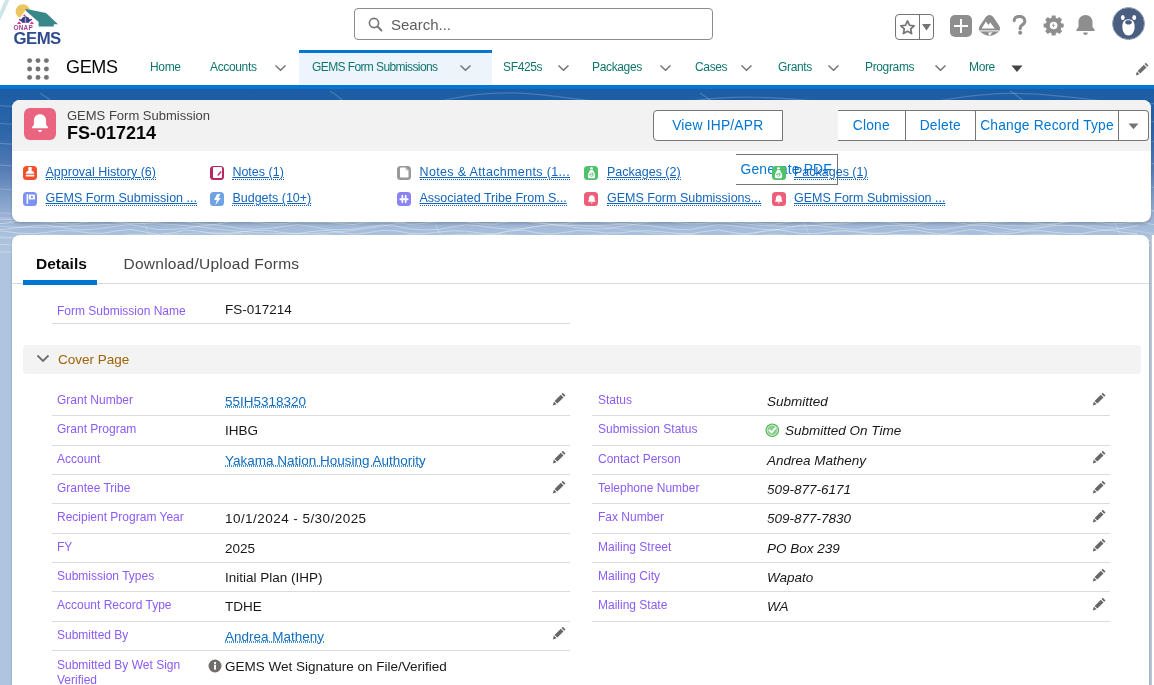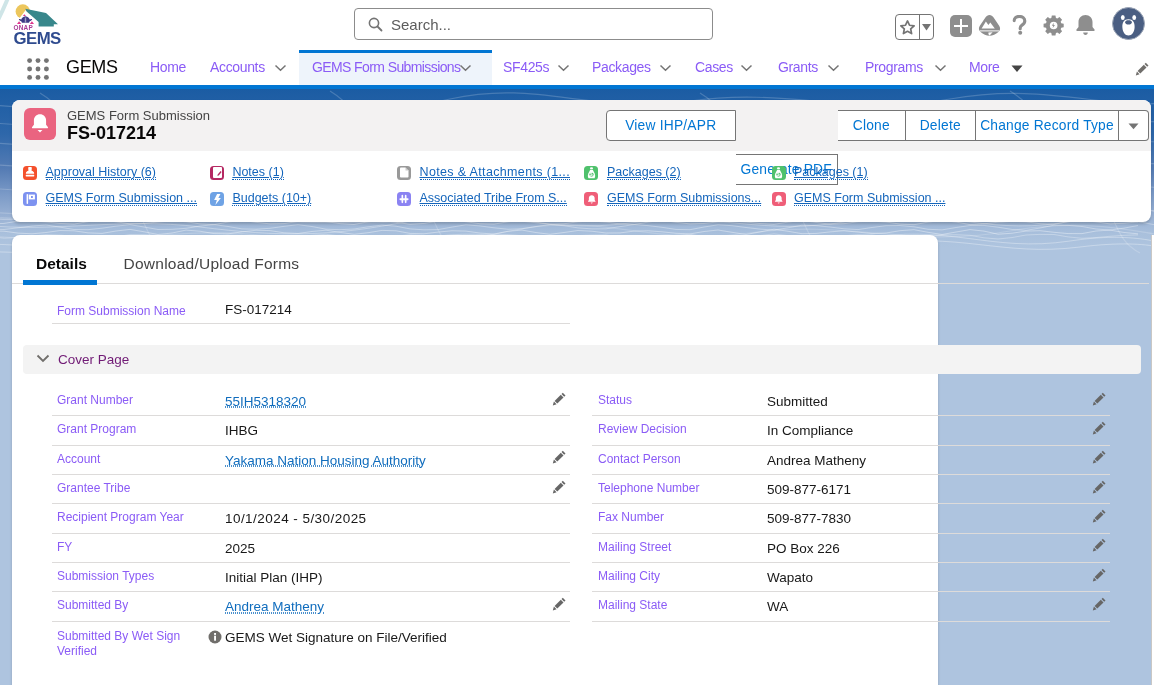--- a/index.html
+++ b/index.html
@@ -7,68 +7,68 @@
 #page { position:relative; width:1154px; height:685px; }
 .abs { position:absolute; }
 
 
 #tophdr { position:absolute; left:0; top:0; width:1154px; height:50px; background:#fff; }
 #searchbox { position:absolute; left:354px; top:8px; width:359px; height:32px; border:1px solid #8c8c8c; border-radius:4px; background:#fff; }
 #searchtxt { position:absolute; left:36px; top:7px; font-size:15px; color:#5c5c5c; }
 
 
 #navbar { position:absolute; left:0; top:50px; width:1154px; height:35px; background:#fff; }
-.navitem { position:absolute; top:0; height:35px; line-height:35px; letter-spacing:-0.35px; font-size:14px; color:#8b5cf6; white-space:nowrap; }
+.navitem { position:absolute; top:0; height:35px; line-height:35px; letter-spacing:-0.35px; font-size:12px; color:#0f766e; white-space:nowrap; }
 #seltab { position:absolute; left:299px; top:0; width:193px; height:35px; background:#eef4fb; border-top:3.5px solid #0176d3; }
 #blueline { position:absolute; left:0; top:85px; width:1154px; height:3.6px; background:#0176d3; }
 
 
 #bluezone { position:absolute; left:0; top:88.6px; width:1154px; height:596.4px;
   background:linear-gradient(to bottom, #1b5ca3 0px, #2e67aa 45px, #557cb4 80px, #7b9ac7 105px, #9ab2d4 128px, #a9c0dc 145px, #aec4df 158px, #aec4df 596px); }
 #scrollstrip { position:absolute; left:1150.5px; top:235px; width:3.5px; height:450px; background:#fff; border-left:1.6px solid #c9c7c5; }
 
 
 #hcard { position:absolute; left:12px; top:100px; width:1139px; height:122px; border-radius:8px; background:#fff; box-shadow:0 2px 3px rgba(0,0,0,.18); }
 #hcardtop { position:absolute; left:0; top:0; width:1139px; height:51px; background:#f3f2f2; border-radius:8px 8px 0 0; }
 #rectype { position:absolute; left:55px; top:8px; font-size:13px; color:#444; }
 #rectitle { position:absolute; left:55px; top:23px; font-size:18px; font-weight:bold; color:#080707; }
 #recicon { position:absolute; left:11.5px; top:7.5px; width:32px; height:32px; border-radius:6px; background:#ea6480; }
 .btn { position:absolute; top:10px; height:31px; background:#fff; border:1px solid #757575; border-left:none; font-size:13.8px; letter-spacing:0.2px; color:#0176d3; text-align:center; line-height:29px; }
-.btn.first { border-left:1px solid #757575; border-radius:4px 0 0 4px; }
+.btn.first { border-left:1px solid #757575; border-radius:4px 0 0 4px;margin-left:47px; }
 .btn.last { border-radius:0 4px 4px 0; }
 
 
 .ql { position:absolute; font-size:12.5px; white-space:nowrap; }
 .ql a { color:#1465bb; text-decoration:underline; border-bottom:1px dotted #1465bb; }
 .qicon { position:absolute; width:14px; height:14px; border-radius:3.5px; }
 
 
-#dcard { position:absolute; left:12px; top:235px; width:926px; height:450px; border-radius:8px 8px 0 0; background:#fff; box-shadow:0 2px 3px rgba(0,0,0,.18); }
+#dcard { position:absolute; left:12px; top:235px; width:1137px; height:450px; border-radius:8px 8px 0 0; background:#fff; box-shadow:0 2px 3px rgba(0,0,0,.18); }
 #tabrow { position:absolute; left:0; top:0; width:1137px; height:49px; border-bottom:1px solid #dddbda; }
 #tab1 { position:absolute; left:24px; top:19.5px; font-size:15.5px; font-weight:bold; color:#080707; }
 #tab1line { position:absolute; left:11px; top:45px; width:74px; height:4.5px; background:#0176d3; z-index:3; }
 #tab2 { position:absolute; left:111.5px; top:20px; font-size:15.5px; letter-spacing:0.25px; color:#444; }
 
 .flabel { font-size:12px; color:#8b5cf6; }
 .fvalue { font-size:13.5px; color:#181818; }
 a.flink { color:#0f6cbd; text-decoration:underline; text-decoration-style:dotted; }
 
 #fsnrow { position:absolute; left:52px; top:296px; width:517.5px; height:28px; border-bottom:1px solid #dddbda; }
 #coverbar { position:absolute; left:23px; top:345px; width:1118px; height:29px; background:#f3f3f3; border-radius:4px; }
-#coverbar span { position:absolute; left:35px; top:7px; font-size:13.5px; color:#701a75; }
+#coverbar span { position:absolute; left:35px; top:7px; font-size:13.5px; color:#a16207; }
 
 .fcol { position:absolute; top:386.9px; width:517.5px; }
 #fcolL { left:52px; }
 #fcolR { left:592px; }
 .frow { position:relative; width:100%; height:29.35px; border-bottom:1px solid #dddbda; }
 .frow .flabel { position:absolute; left:5px; top:50%; transform:translateY(-50%); width:160px; line-height:13.5px; }
 .frow .fvalue { position:absolute; left:173px; top:50%; transform:translateY(-50%); white-space:nowrap; }
 .frow.tall { height:43px; border-bottom:none; }
 #fcolR .flabel { left:6px; }
-#fcolR .fvalue { left:175px; }
+#fcolR .fvalue { left:175px;font-style:italic; }
 .frow.tall .flabel { top:7px; transform:none; line-height:15.5px; }
 .frow.tall .fvalue { top:8px; transform:none; }
 .pencil { position:absolute; right:4px; top:calc(50% - 2.5px); transform:translateY(-50%); width:14px; height:14px; }
 </style>
 </head>
 <body>
 <div id="page">
 
   <div id="tophdr">
     <svg class="abs" style="left:0;top:0" width="10" height="22" viewBox="0 0 10 22">
@@ -377,20 +377,24 @@
       </div>
     <div class="frow">
         <span class="flabel">FY</span>
         <span class="fvalue">2025</span>
       </div>
     <div class="frow">
         <span class="flabel">Submission Types</span>
         <span class="fvalue">Initial Plan (IHP)</span>
       </div>
     <div class="frow">
+        <span class="flabel">Account Record Type</span>
+        <span class="fvalue">TDHE</span>
+      </div>
+    <div class="frow">
         <span class="flabel">Submitted By</span>
         <span class="fvalue"><a class="flink">Andrea Matheny</a></span>
       <svg class="pencil" viewBox="0 0 14 14">
           <polygon points="0.8,13.4 1.9,9.6 4.6,12.3" fill="#666"></polygon>
           <polygon points="2.6,8.9 8.8,2.7 11.5,5.4 5.3,11.6" fill="#666"></polygon>
           <polygon points="9.5,2 10.8,0.7 13.5,3.4 12.2,4.7" fill="#666"></polygon>
         </svg>
     </div>
     <div class="frow tall">
         <span class="flabel">Submitted By Wet Sign Verified</span>
@@ -406,27 +410,27 @@
     <div class="frow">
         <span class="flabel">Status</span>
         <span class="fvalue">Submitted</span>
       <svg class="pencil" viewBox="0 0 14 14">
           <polygon points="0.8,13.4 1.9,9.6 4.6,12.3" fill="#666"></polygon>
           <polygon points="2.6,8.9 8.8,2.7 11.5,5.4 5.3,11.6" fill="#666"></polygon>
           <polygon points="9.5,2 10.8,0.7 13.5,3.4 12.2,4.7" fill="#666"></polygon>
         </svg>
     </div>
     <div class="frow">
-        <span class="flabel">Review Decision</span>
-        <span class="fvalue">In Compliance</span>
-      <svg class="pencil" viewBox="0 0 14 14">
-          <polygon points="0.8,13.4 1.9,9.6 4.6,12.3" fill="#666"></polygon>
-          <polygon points="2.6,8.9 8.8,2.7 11.5,5.4 5.3,11.6" fill="#666"></polygon>
-          <polygon points="9.5,2 10.8,0.7 13.5,3.4 12.2,4.7" fill="#666"></polygon>
-        </svg>
+        <span class="flabel">Submission Status</span>
+      <svg class="abs" style="left:173px;top:7px;width:14.5px;height:14.5px" viewBox="0 0 15 15">
+        <circle cx="7.5" cy="7.5" r="7" fill="#4cb750"></circle>
+        <circle cx="7.5" cy="7.5" r="5.4" fill="#8bcd8d" stroke="#e8f5e8" stroke-width="0.9"></circle>
+        <path d="M4.6 7.6 L6.8 9.8 L10.6 5.4" fill="none" stroke="#fff" stroke-width="1.9" stroke-linecap="round"></path>
+      </svg>
+      <span class="fvalue" style="left:193px">Submitted On Time</span>
     </div>
     <div class="frow">
         <span class="flabel">Contact Person</span>
         <span class="fvalue">Andrea Matheny</span>
       <svg class="pencil" viewBox="0 0 14 14">
           <polygon points="0.8,13.4 1.9,9.6 4.6,12.3" fill="#666"></polygon>
           <polygon points="2.6,8.9 8.8,2.7 11.5,5.4 5.3,11.6" fill="#666"></polygon>
           <polygon points="9.5,2 10.8,0.7 13.5,3.4 12.2,4.7" fill="#666"></polygon>
         </svg>
     </div>
@@ -443,21 +447,21 @@
         <span class="flabel">Fax Number</span>
         <span class="fvalue">509-877-7830</span>
       <svg class="pencil" viewBox="0 0 14 14">
           <polygon points="0.8,13.4 1.9,9.6 4.6,12.3" fill="#666"></polygon>
           <polygon points="2.6,8.9 8.8,2.7 11.5,5.4 5.3,11.6" fill="#666"></polygon>
           <polygon points="9.5,2 10.8,0.7 13.5,3.4 12.2,4.7" fill="#666"></polygon>
         </svg>
     </div>
     <div class="frow">
         <span class="flabel">Mailing Street</span>
-        <span class="fvalue">PO Box 226</span>
+        <span class="fvalue">PO Box 239</span>
       <svg class="pencil" viewBox="0 0 14 14">
           <polygon points="0.8,13.4 1.9,9.6 4.6,12.3" fill="#666"></polygon>
           <polygon points="2.6,8.9 8.8,2.7 11.5,5.4 5.3,11.6" fill="#666"></polygon>
           <polygon points="9.5,2 10.8,0.7 13.5,3.4 12.2,4.7" fill="#666"></polygon>
         </svg>
     </div>
     <div class="frow">
         <span class="flabel">Mailing City</span>
         <span class="fvalue">Wapato</span>
       <svg class="pencil" viewBox="0 0 14 14">

